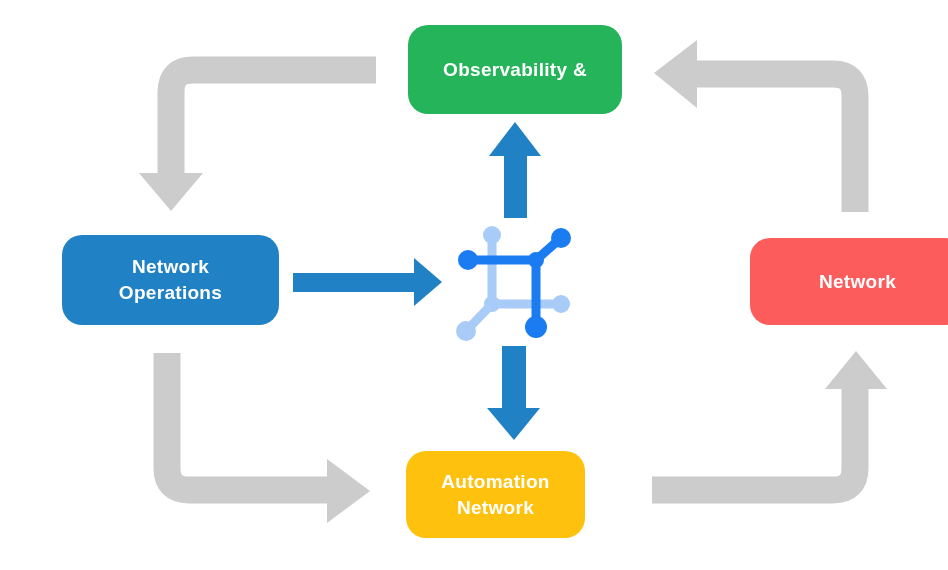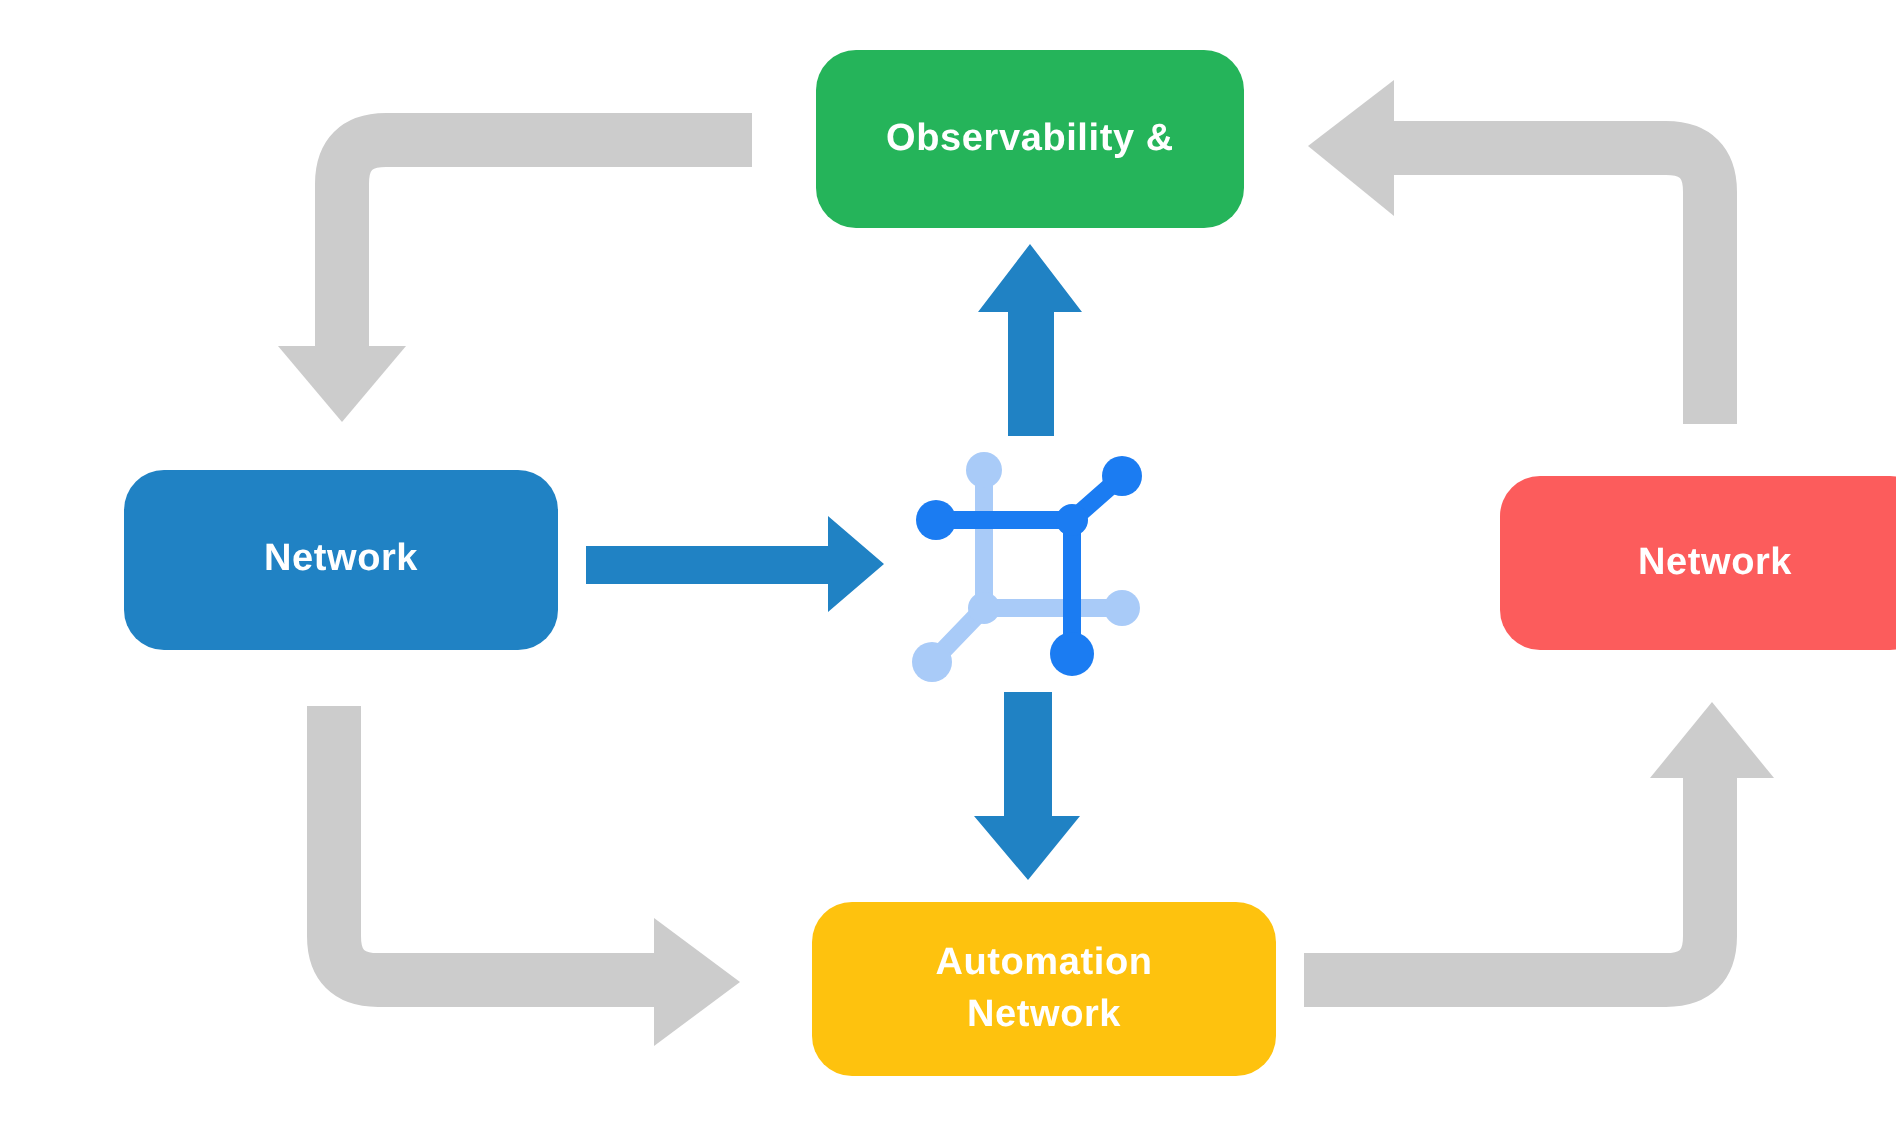--- a/index.html
+++ b/index.html
@@ -20,21 +20,21 @@
     align-items:center;justify-content:center;
     text-align:center;
     font-weight:700;
     font-size:19px;
     line-height:26px;
     letter-spacing:.3px;
   }
   #node-observability{left:368px;top:25px;width:214px;height:89px;background:var(--node_observability);}
   #node-operations{left:22px;top:235px;width:217px;height:90px;background:var(--node_operations);}
   #node-infrastructure{left:710px;top:238px;width:215px;height:87px;background:var(--node_infrastructure);}
-  #node-tooling{left:366px;top:451px;width:232px;height:87px;background:var(--node_tooling);}
+  #node-tooling{left:366px;top:451px;width:179px;height:87px;background:var(--node_tooling);}
 </style>
 </head>
 <body>
 
 <div class="canvas">
 
   <svg class="layer" width="948" height="570" viewBox="0 0 948 570">
 
     <g fill="var(--arrow_gray)" stroke="var(--arrow_gray)">
 
@@ -86,20 +86,21 @@
       </g>
     </g>
   </svg>
 
   <div class="node" id="node-observability">
     <div>Observability &amp;</div>
   </div>
 
   <div class="node" id="node-operations">
     <div>Network</div>
+    <div>Operations</div>
   </div>
 
   <div class="node" id="node-infrastructure">
     <div>Network</div>
   </div>
 
   <div class="node" id="node-tooling">
     <div>Automation</div>
     <div>Network</div>
   </div>

